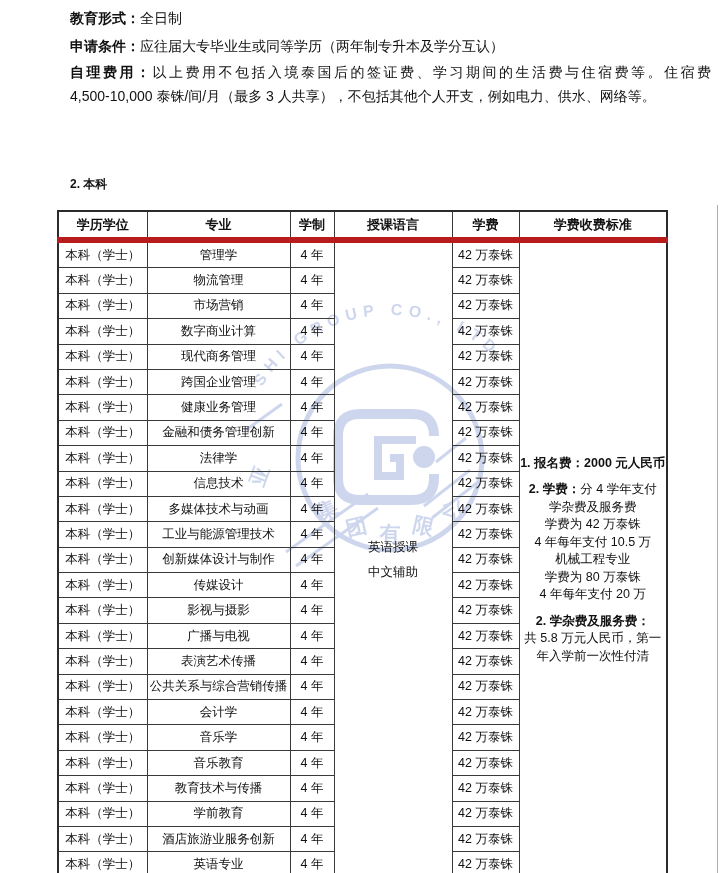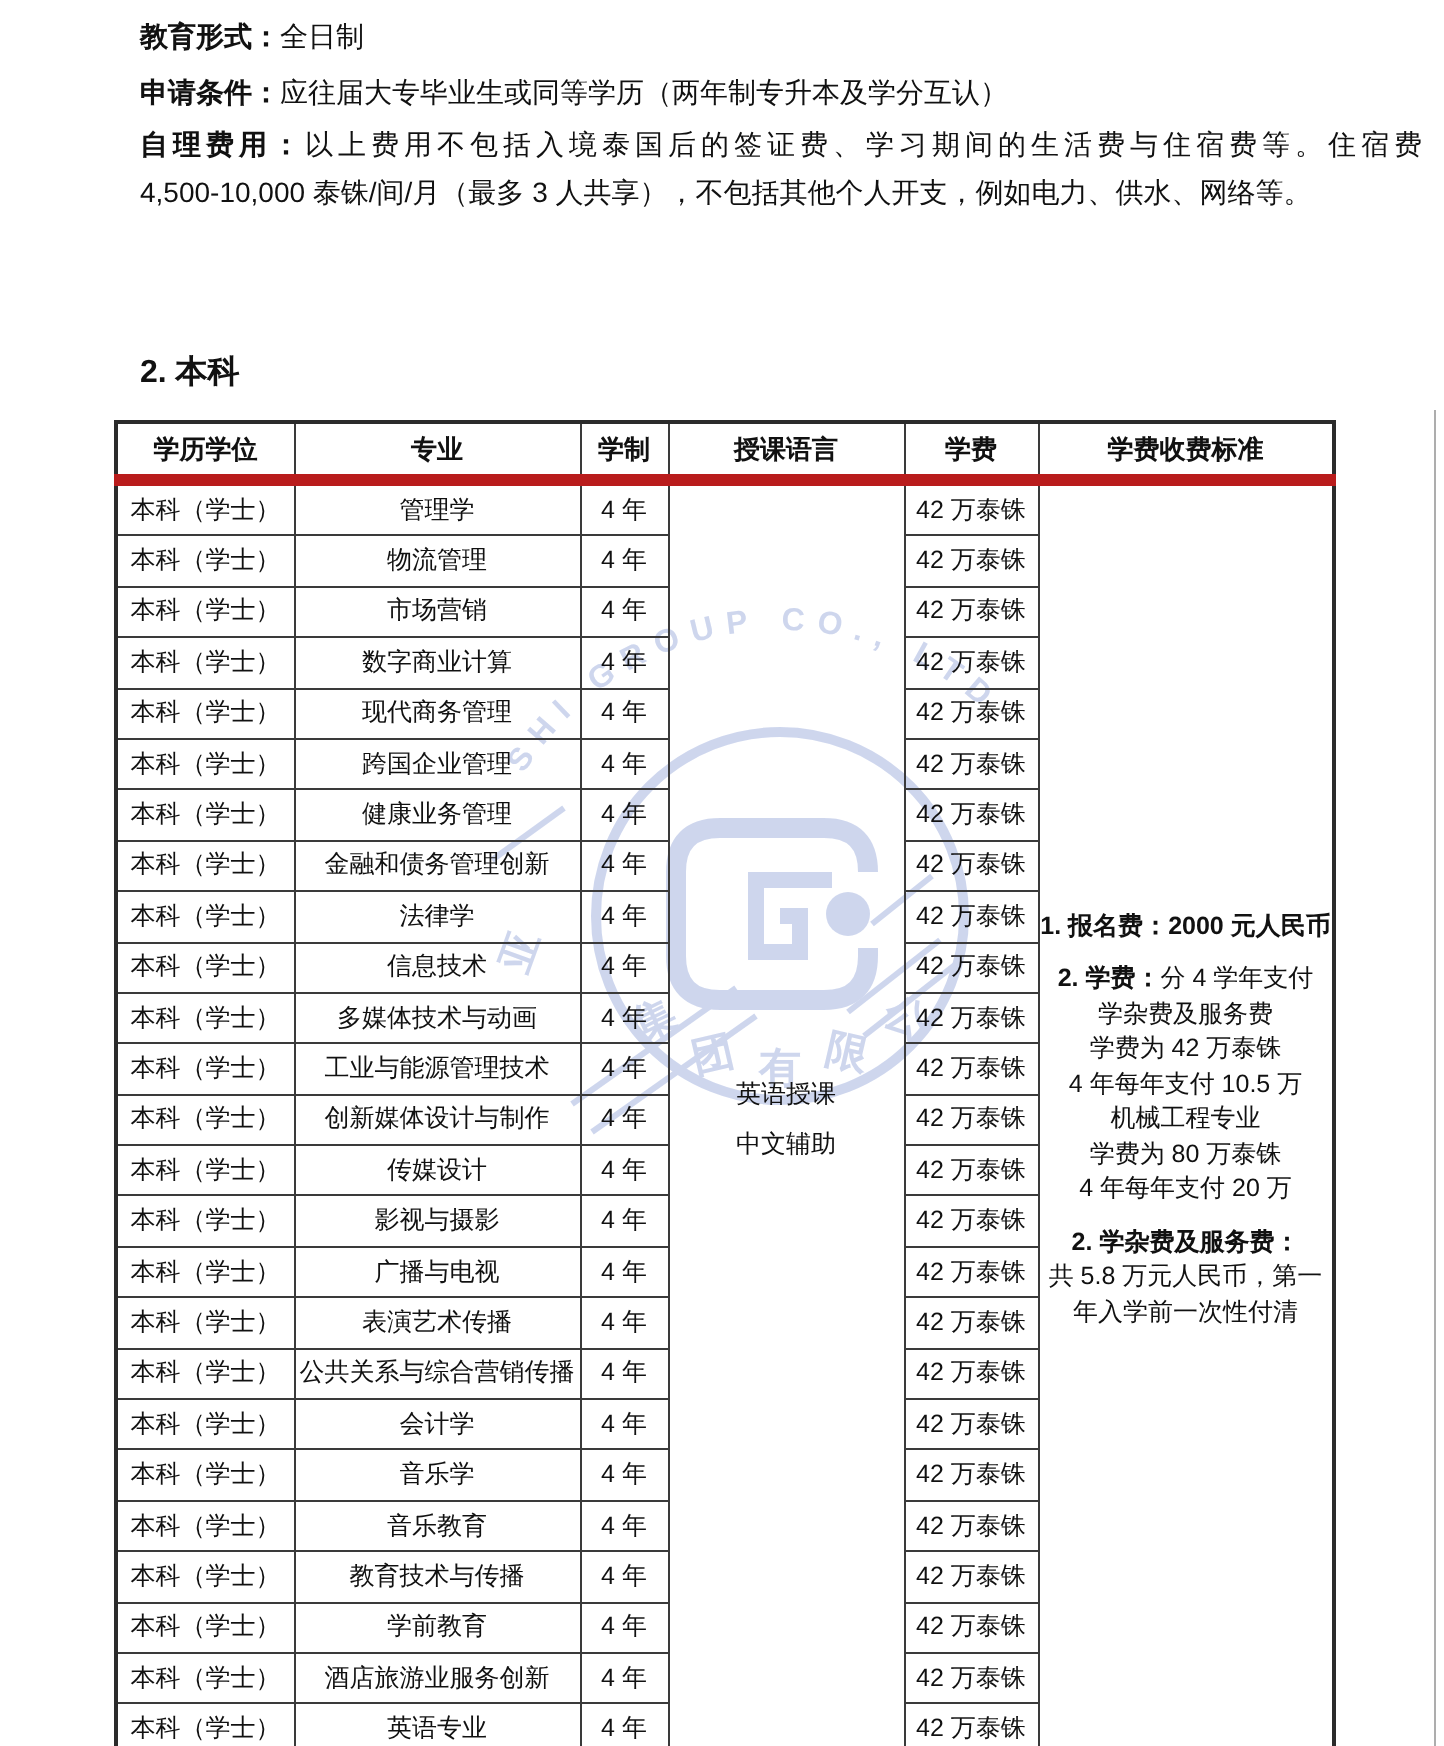--- a/index.html
+++ b/index.html
@@ -10,21 +10,21 @@
   .watermark{position:absolute;left:0;top:0;width:722px;height:873px;z-index:0;pointer-events:none;}
 
   
   .info{position:absolute;left:70px;top:4px;width:645px;z-index:2;font-size:14px;}
   .info-line{line-height:28px;white-space:nowrap;}
   .info-line b,.info-para b{font-weight:700;}
   .info-para .pline{line-height:24px;white-space:nowrap;}
   .info-para .pline.justify{letter-spacing:2.5px;}
 
   
-  .section-title{position:absolute;left:70px;top:176px;z-index:2;font-size:16px;font-weight:700;}
+  .section-title{position:absolute;left:70px;top:176px;z-index:2;font-size:12px;font-weight:700;}
 
   
   table.programs{position:absolute;left:57px;top:210px;z-index:2;width:609px;
     border-collapse:collapse;table-layout:fixed;background:transparent;}
   table.programs th,table.programs td{border:1px solid #3a3a3a;padding:0;background:transparent;}
   table.programs{border:2px solid #2b2b2b;}
   table.programs thead th{border-bottom:6px solid #b91c1c;height:25px;font-size:13px;font-weight:700;text-align:center;}
   table.programs tbody td{height:24.4px;font-size:12.5px;text-align:center;vertical-align:middle;}
   td.lang-cell{vertical-align:middle;text-align:center;font-size:13px;}
   td.lang-cell .lang-l1{margin-bottom:8px;}

